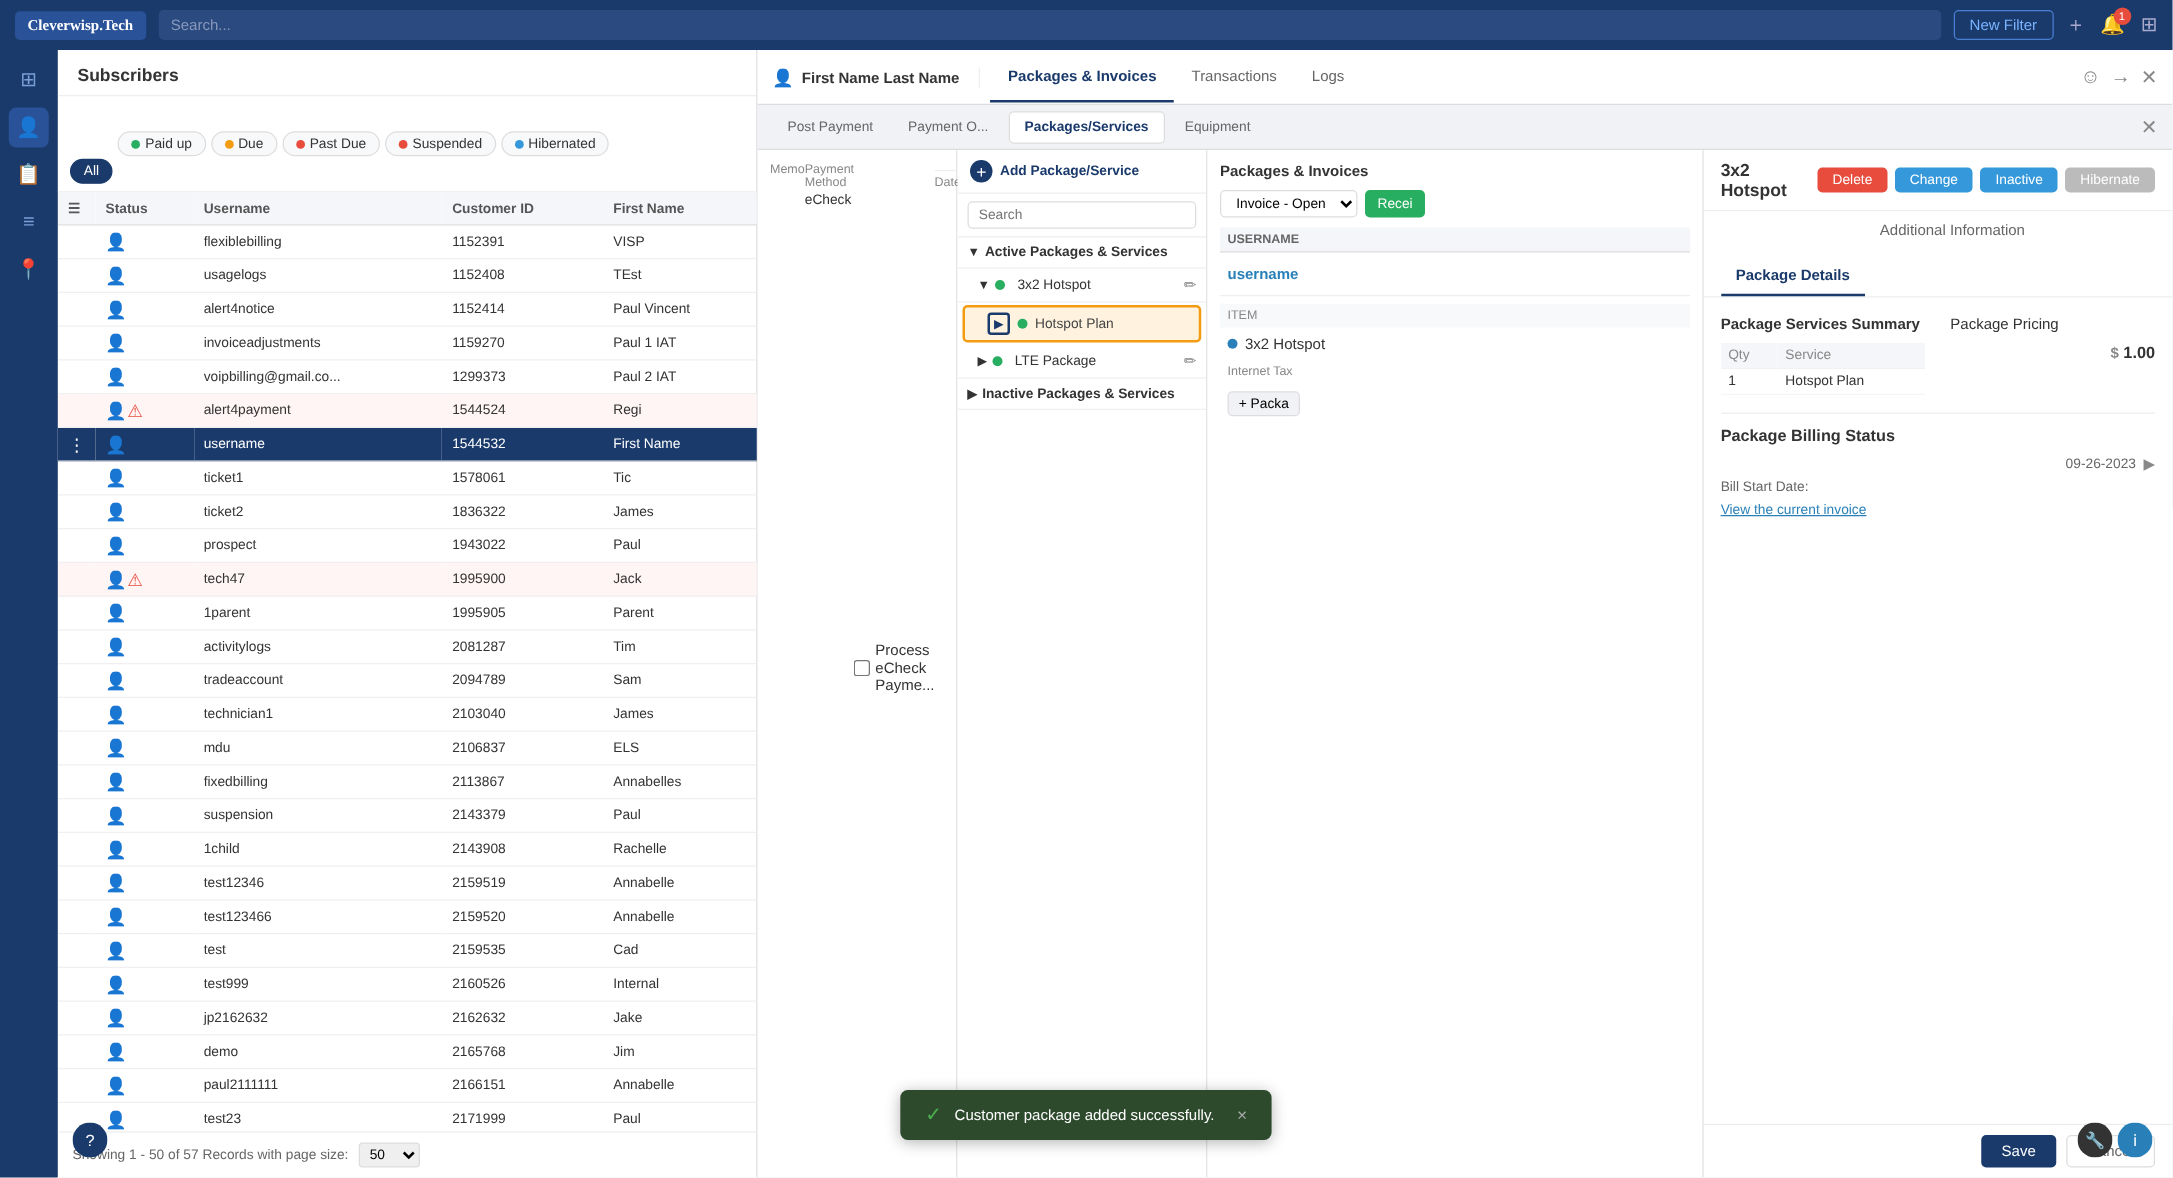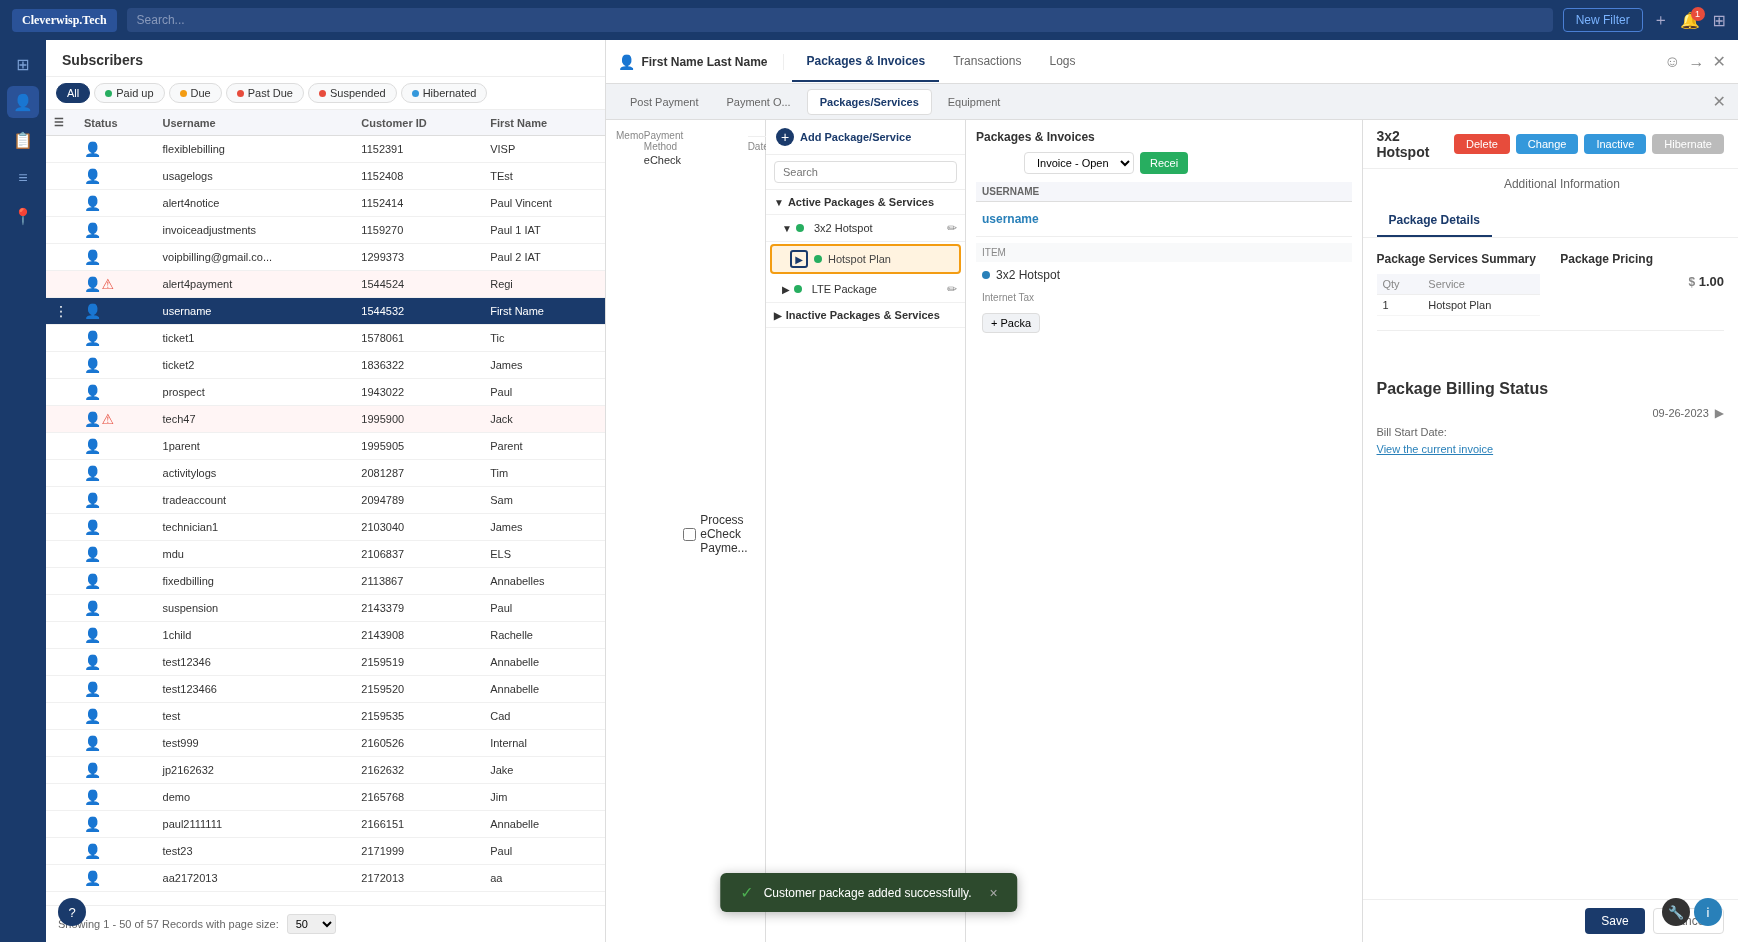--- a/index.html
+++ b/index.html
@@ -149,20 +149,21 @@
       cursor: pointer;
       background: #f8f9fa;
       display: flex;
       align-items: center;
       gap: 4px;
     }
     .filter-tab.active {
       background: #1a3a6b;
       color: #fff;
       border-color: #1a3a6b;
+      margin-top: 44px;
     }
     .filter-tab .dot {
       width: 7px; height: 7px;
       border-radius: 50%;
       display: inline-block;
     }
 
     .subscribers-table {
       flex: 1;
       overflow-y: auto;
@@ -444,21 +445,20 @@
     .packages-invoices-title {
       font-size: 12px;
       font-weight: 600;
       margin-bottom: 8px;
       color: #333;
     }
     .invoice-filter-row {
       display: flex;
       gap: 6px;
       margin-bottom: 8px;
-      margin-left: 48px;
     }
     .invoice-dropdown {
       border: 1px solid #ddd;
       border-radius: 4px;
       padding: 3px 8px;
       font-size: 11px;
       background: #fff;
       cursor: pointer;
     }
     .receive-btn {
@@ -606,43 +606,42 @@
     .summary-table td {
       padding: 4px 6px;
       border-bottom: 1px solid #f5f5f5;
     }
     .pricing-block {
       flex: 1;
       padding-left: 20px;
     }
     .pricing-title {
       font-size: 12px;
-      font-weight: 700;
+      font-weight: 400;
       color: #333;
       margin-bottom: 8px;
     }
     .price-val {
       font-size: 13px;
       font-weight: 600;
       color: #333;
       text-align: right;
     }
     .price-dollar { color: #888; font-size: 12px; }
 
     .billing-status-section {
       margin-top: 14px;
       padding-top: 10px;
       border-top: 1px solid #eee;
     }
     .billing-status-title {
-      font-size: 16px;
+      font-size: 13px;
       font-weight: 600;
       color: #333;
       margin-bottom: 8px;
-      margin-top: 39px;
     }
     .billing-date-row {
       display: flex;
       align-items: center;
       justify-content: flex-end;
       gap: 6px;
       margin-bottom: 6px;
     }
     .billing-date {
       font-size: 11px;

